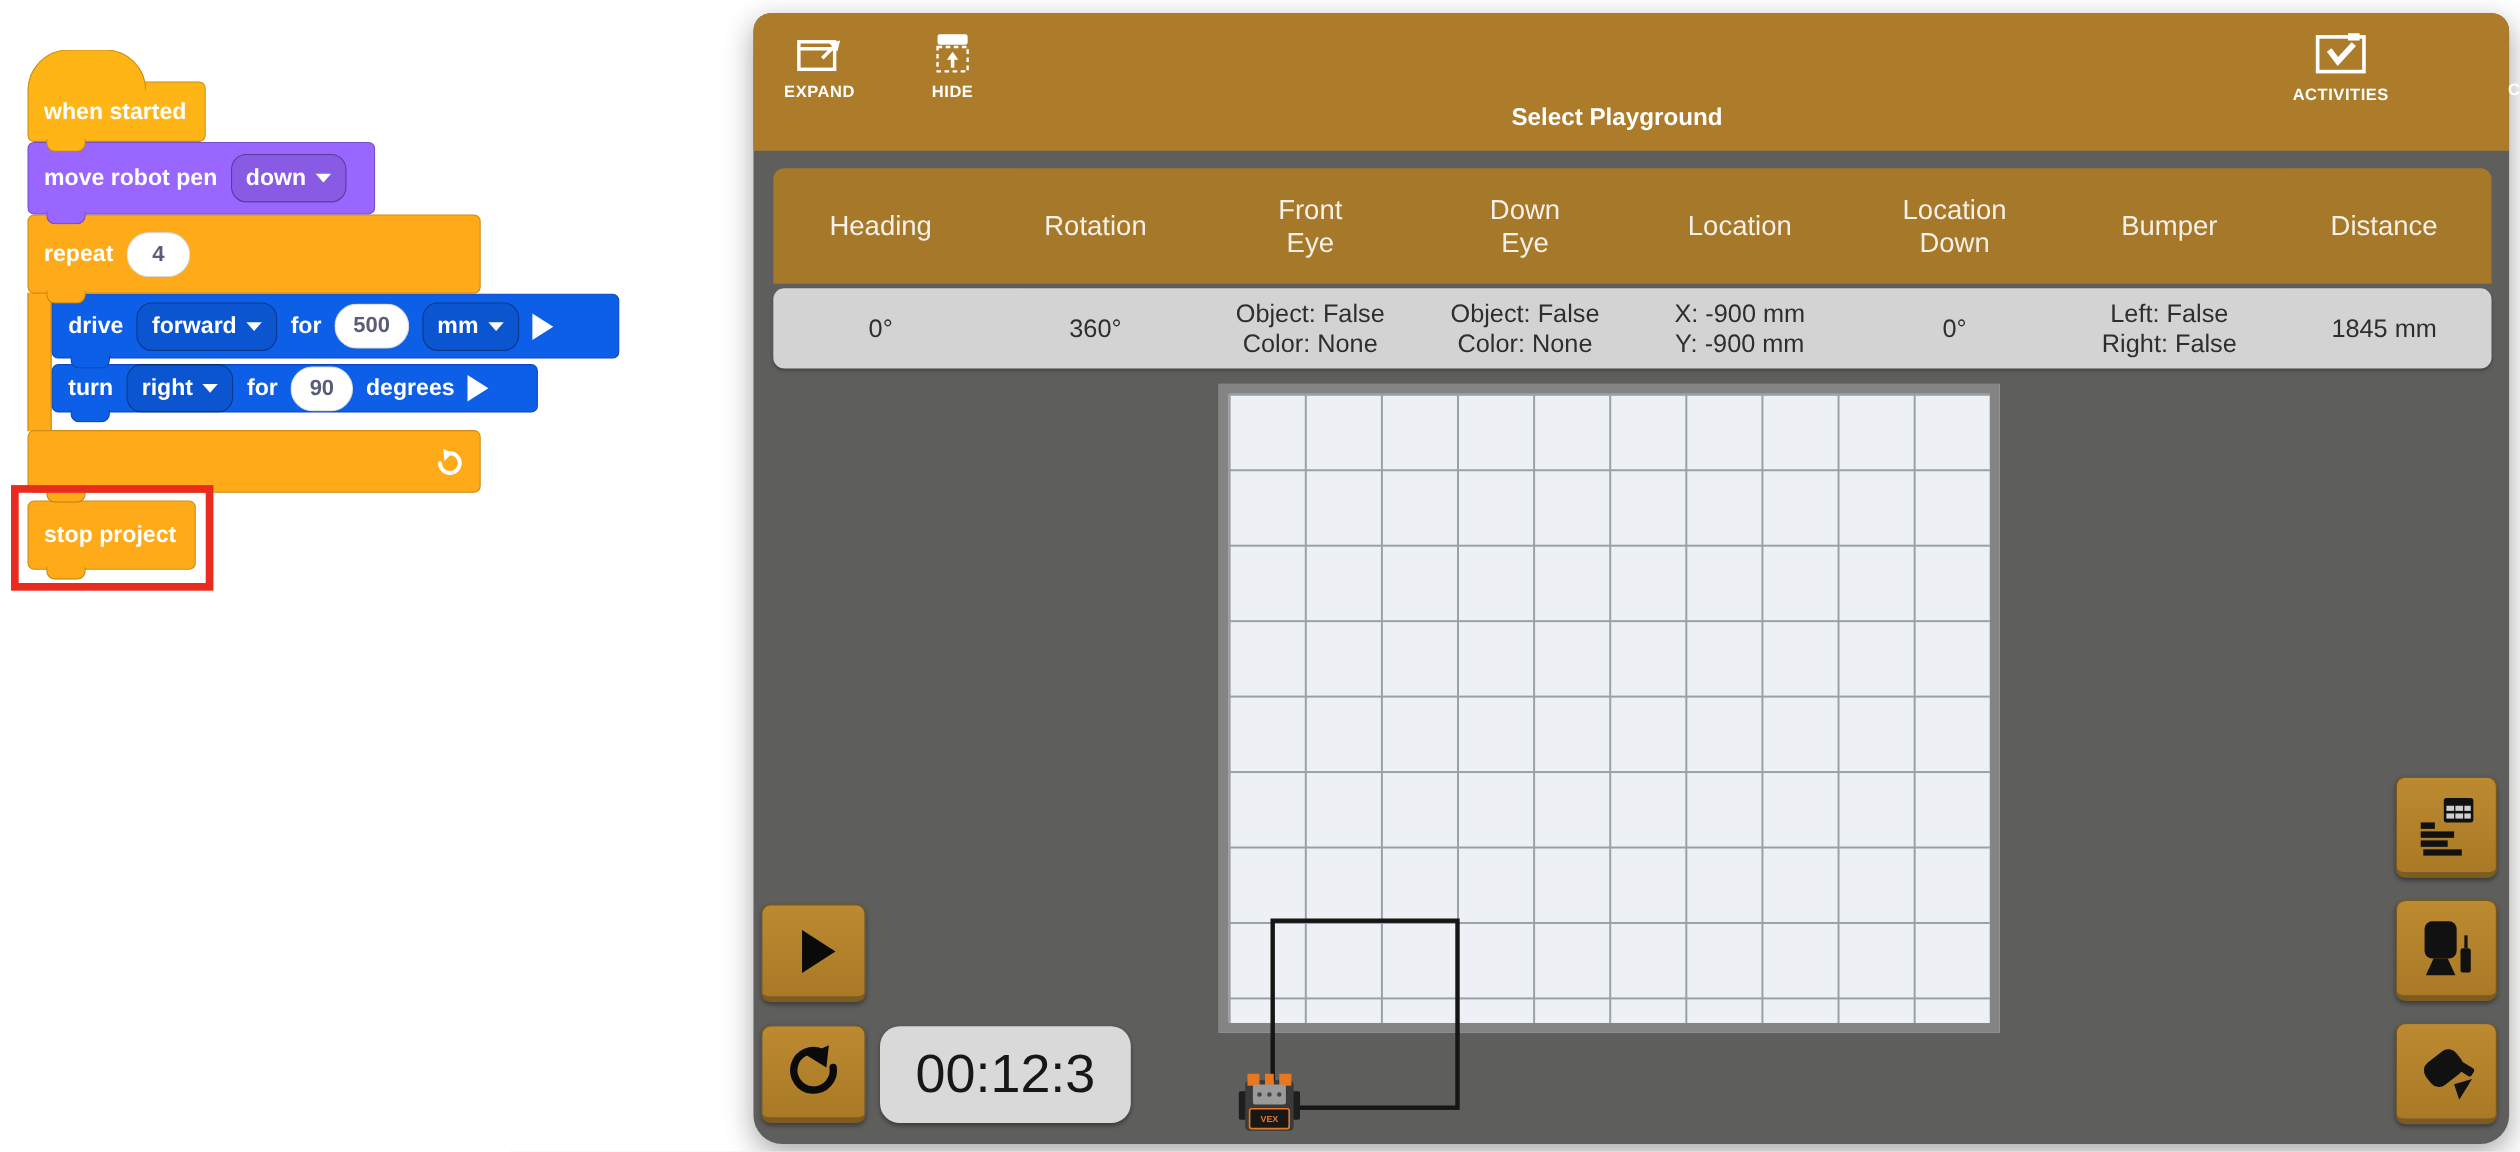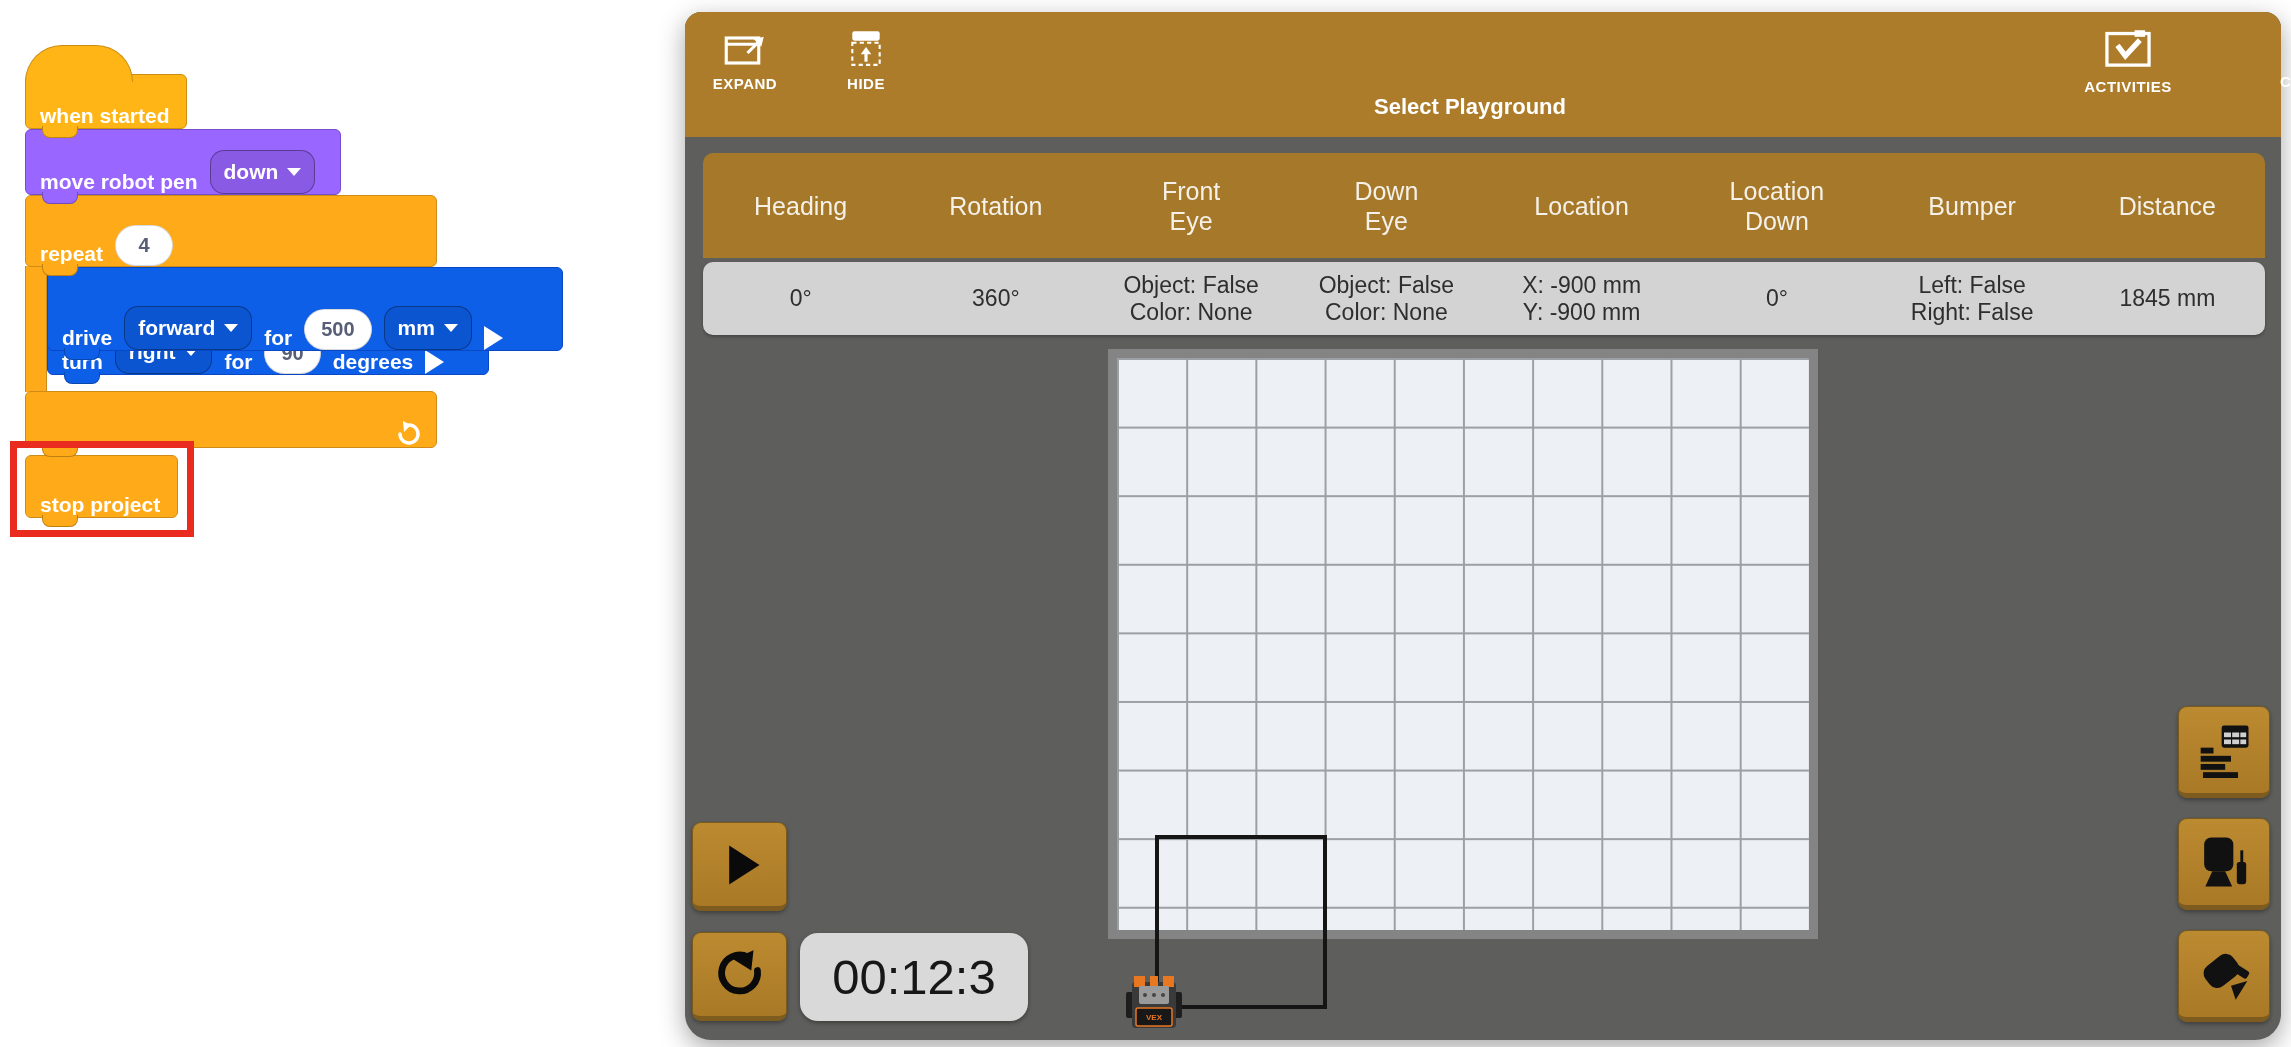--- a/index.html
+++ b/index.html
@@ -1,21 +1,21 @@
 <!DOCTYPE html>
 <html><head>
 <meta charset="utf-8">
 <style>
   * { margin:0; padding:0; box-sizing:border-box; }
   html,body { background:#ffffff; }
   body { font-family:"Liberation Sans", sans-serif; }
   .stage { position:relative; width:2291px; height:1047px; background:#fff; overflow:hidden; }
 
   
-  .blk { position:absolute; display:flex; align-items:flex-end; gap:12px; padding:0 14px;
+  .blk { position:absolute; display:flex; align-items:center; gap:12px; padding:0 14px;
          color:#fff; font-weight:bold; font-size:21px; border-radius:6px; }
   .c-yellow { background:#FFB515; border:1px solid #CC8E12; }
   .c-orange { background:#FFAB19; border:1px solid #CF8B17; }
   .c-purple { background:#9966FF; border:1px solid #774DCB; }
   .c-blue   { background:#0E5FE8; border:1px solid #0A47C4; }
 
   .tab::after { content:""; position:absolute; bottom:-10px; left:16px; width:34px; height:11px;
                 background:inherit; border:1px solid rgba(0,0,0,0.25); border-top:none;
                 border-radius:0 0 8px 8px; }
   .hat::before { content:""; position:absolute; top:-30px; left:-1px; width:106px; height:36px;
@@ -94,21 +94,21 @@
         <span class="caret"></span>
       </span>
     </div>
 
     <div class="blk c-orange tab" style="left:25px;top:195px;width:412px;height:72px;z-index:28;">
       <span>repeat</span>
       <span class="oval" style="min-width:58px;text-align:center;">4</span>
     </div>
     <div class="c-orange" style="position:absolute;left:25px;top:266px;width:22px;height:126px;border-top:none;border-bottom:none;z-index:23;"></div>
 
-    <div class="blk c-blue tab" style="left:47px;top:267px;width:516px;height:84px;z-index:27;">
+    <div class="blk c-blue tab" style="left:47px;top:267px;width:516px;height:59px;z-index:27;">
       <span>drive</span>
       <span class="dd">
         <span>forward</span>
         <span class="caret"></span>
       </span>
       <span>for</span>
       <span class="oval">500</span>
       <span class="dd">
         <span>mm</span>
         <span class="caret"></span>

